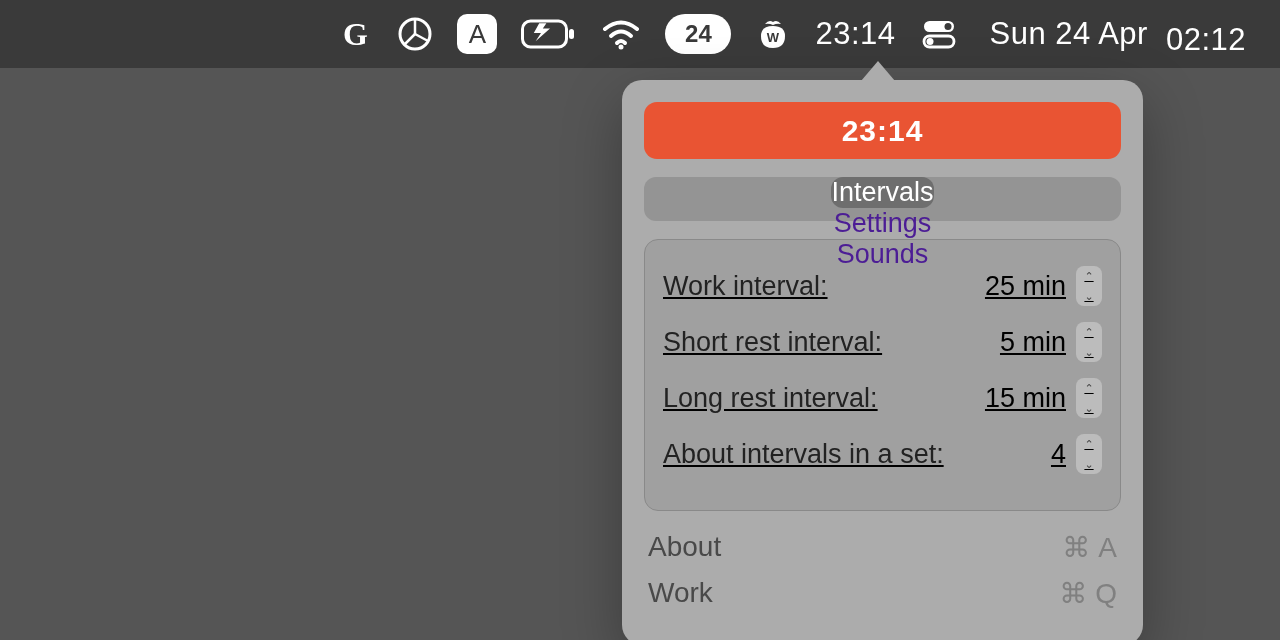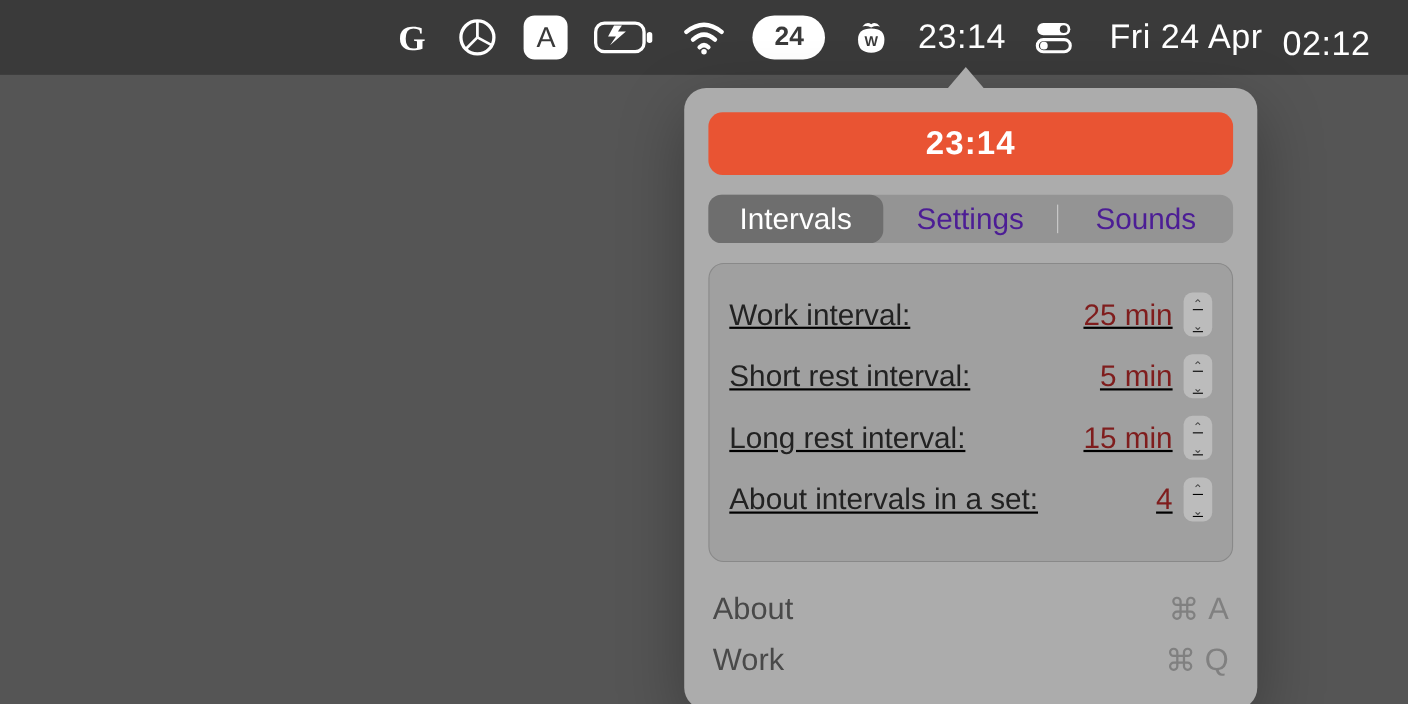--- a/index.html
+++ b/index.html
@@ -93,20 +93,21 @@
     }
     .tabs {
       width: 100%;
       height: 44px;
       background: #949494;
       border-radius: 12px;
       display: flex;
       align-items: center;
       margin-bottom: 18px;
       padding: 0;
+      flex-direction: column;
     }
     .tab {
       flex: 1;
       height: 100%;
       display: flex;
       align-items: center;
       justify-content: center;
       font-size: 27px;
       font-weight: 500;
       color: #4c1d95;
@@ -137,21 +138,21 @@
       height: 56px;
       text-decoration: underline;
     }
     .setting-label {
       flex: 1;
       font-size: 27px;
       color: #222222;
     }
     .setting-value {
       font-size: 27px;
-      color: #7f1d1d;
+      color: #000000;
       margin-right: 10px;
       margin-left: 16px;
     }
     .stepper {
       width: 26px;
       height: 40px;
       background: #bcbcbc;
       border-radius: 8px;
       display: flex;
       flex-direction: column;
@@ -160,21 +161,21 @@
     .stepper-half {
       flex: 1;
       display: flex;
       align-items: center;
       justify-content: center;
       font-size: 11px;
       color: #444;
     }
     .footer-row {
       display: flex;
-      align-items: center;
+      align-items: flex-start;
       height: 46px;
       padding: 0 4px;
     }
     .footer-label {
       flex: 1;
       font-size: 28px;
       color: #494949;
     }
     .footer-shortcut {
       font-size: 28px;
@@ -246,21 +247,21 @@
 
   <div class="menubar-item">
     <svg class="cc-svg" viewBox="0 0 38 38">
       <rect x="4" y="6" width="30" height="11" rx="5.5" fill="#ffffff"></rect>
       <circle cx="28" cy="11.5" r="3.5" fill="#3a3a3a"></circle>
       <rect x="4" y="21" width="30" height="11" rx="5.5" stroke="#ffffff" stroke-width="2.8" fill="none"></rect>
       <circle cx="10" cy="26.5" r="3.5" fill="#ffffff"></circle>
     </svg>
   </div>
 
-  <div class="menubar-item menubar-text" style="margin-left:8px;">Fri 24 Apr</div>
+  <div class="menubar-item menubar-text" style="margin-left:8px;">Sun 24 Apr</div>
   <div class="menubar-item menubar-text" style="margin-left:-6px;margin-top:12px;">02:12</div>
 </div>
 
 <div class="popover-arrow"></div>
 
 <div class="popover">
 
   <div class="timer-button">23:14</div>
 
   <div class="tabs">

